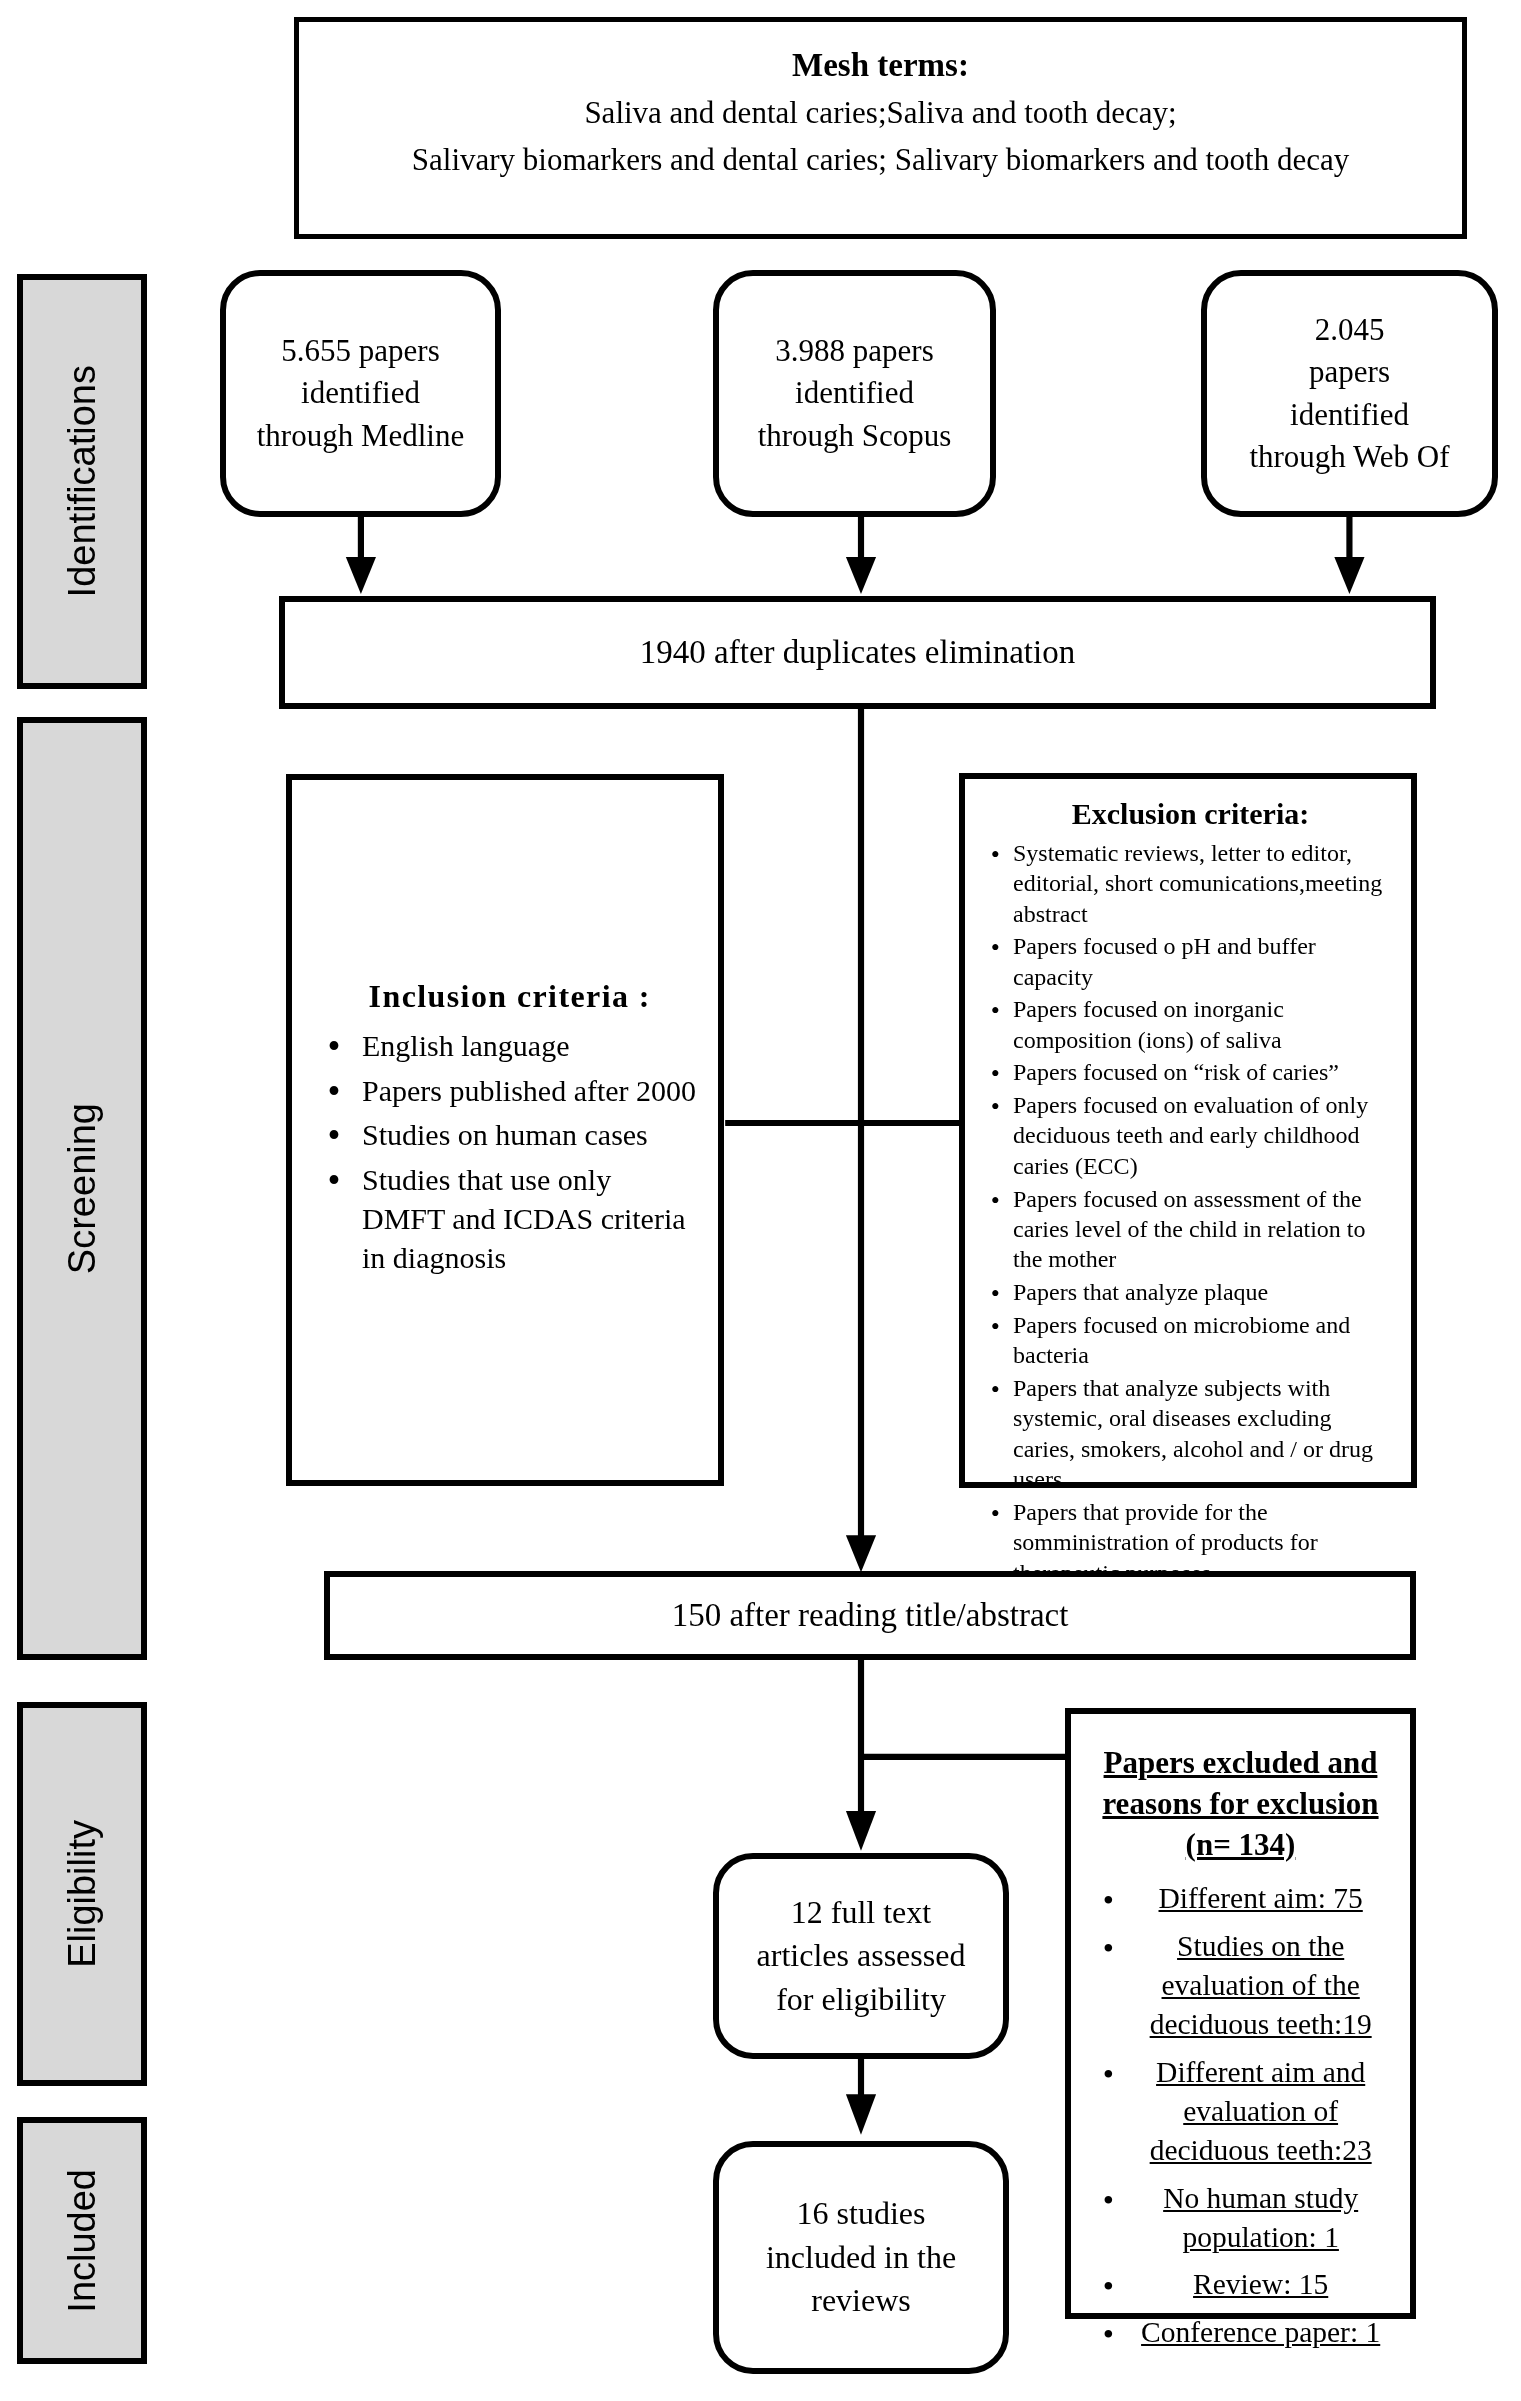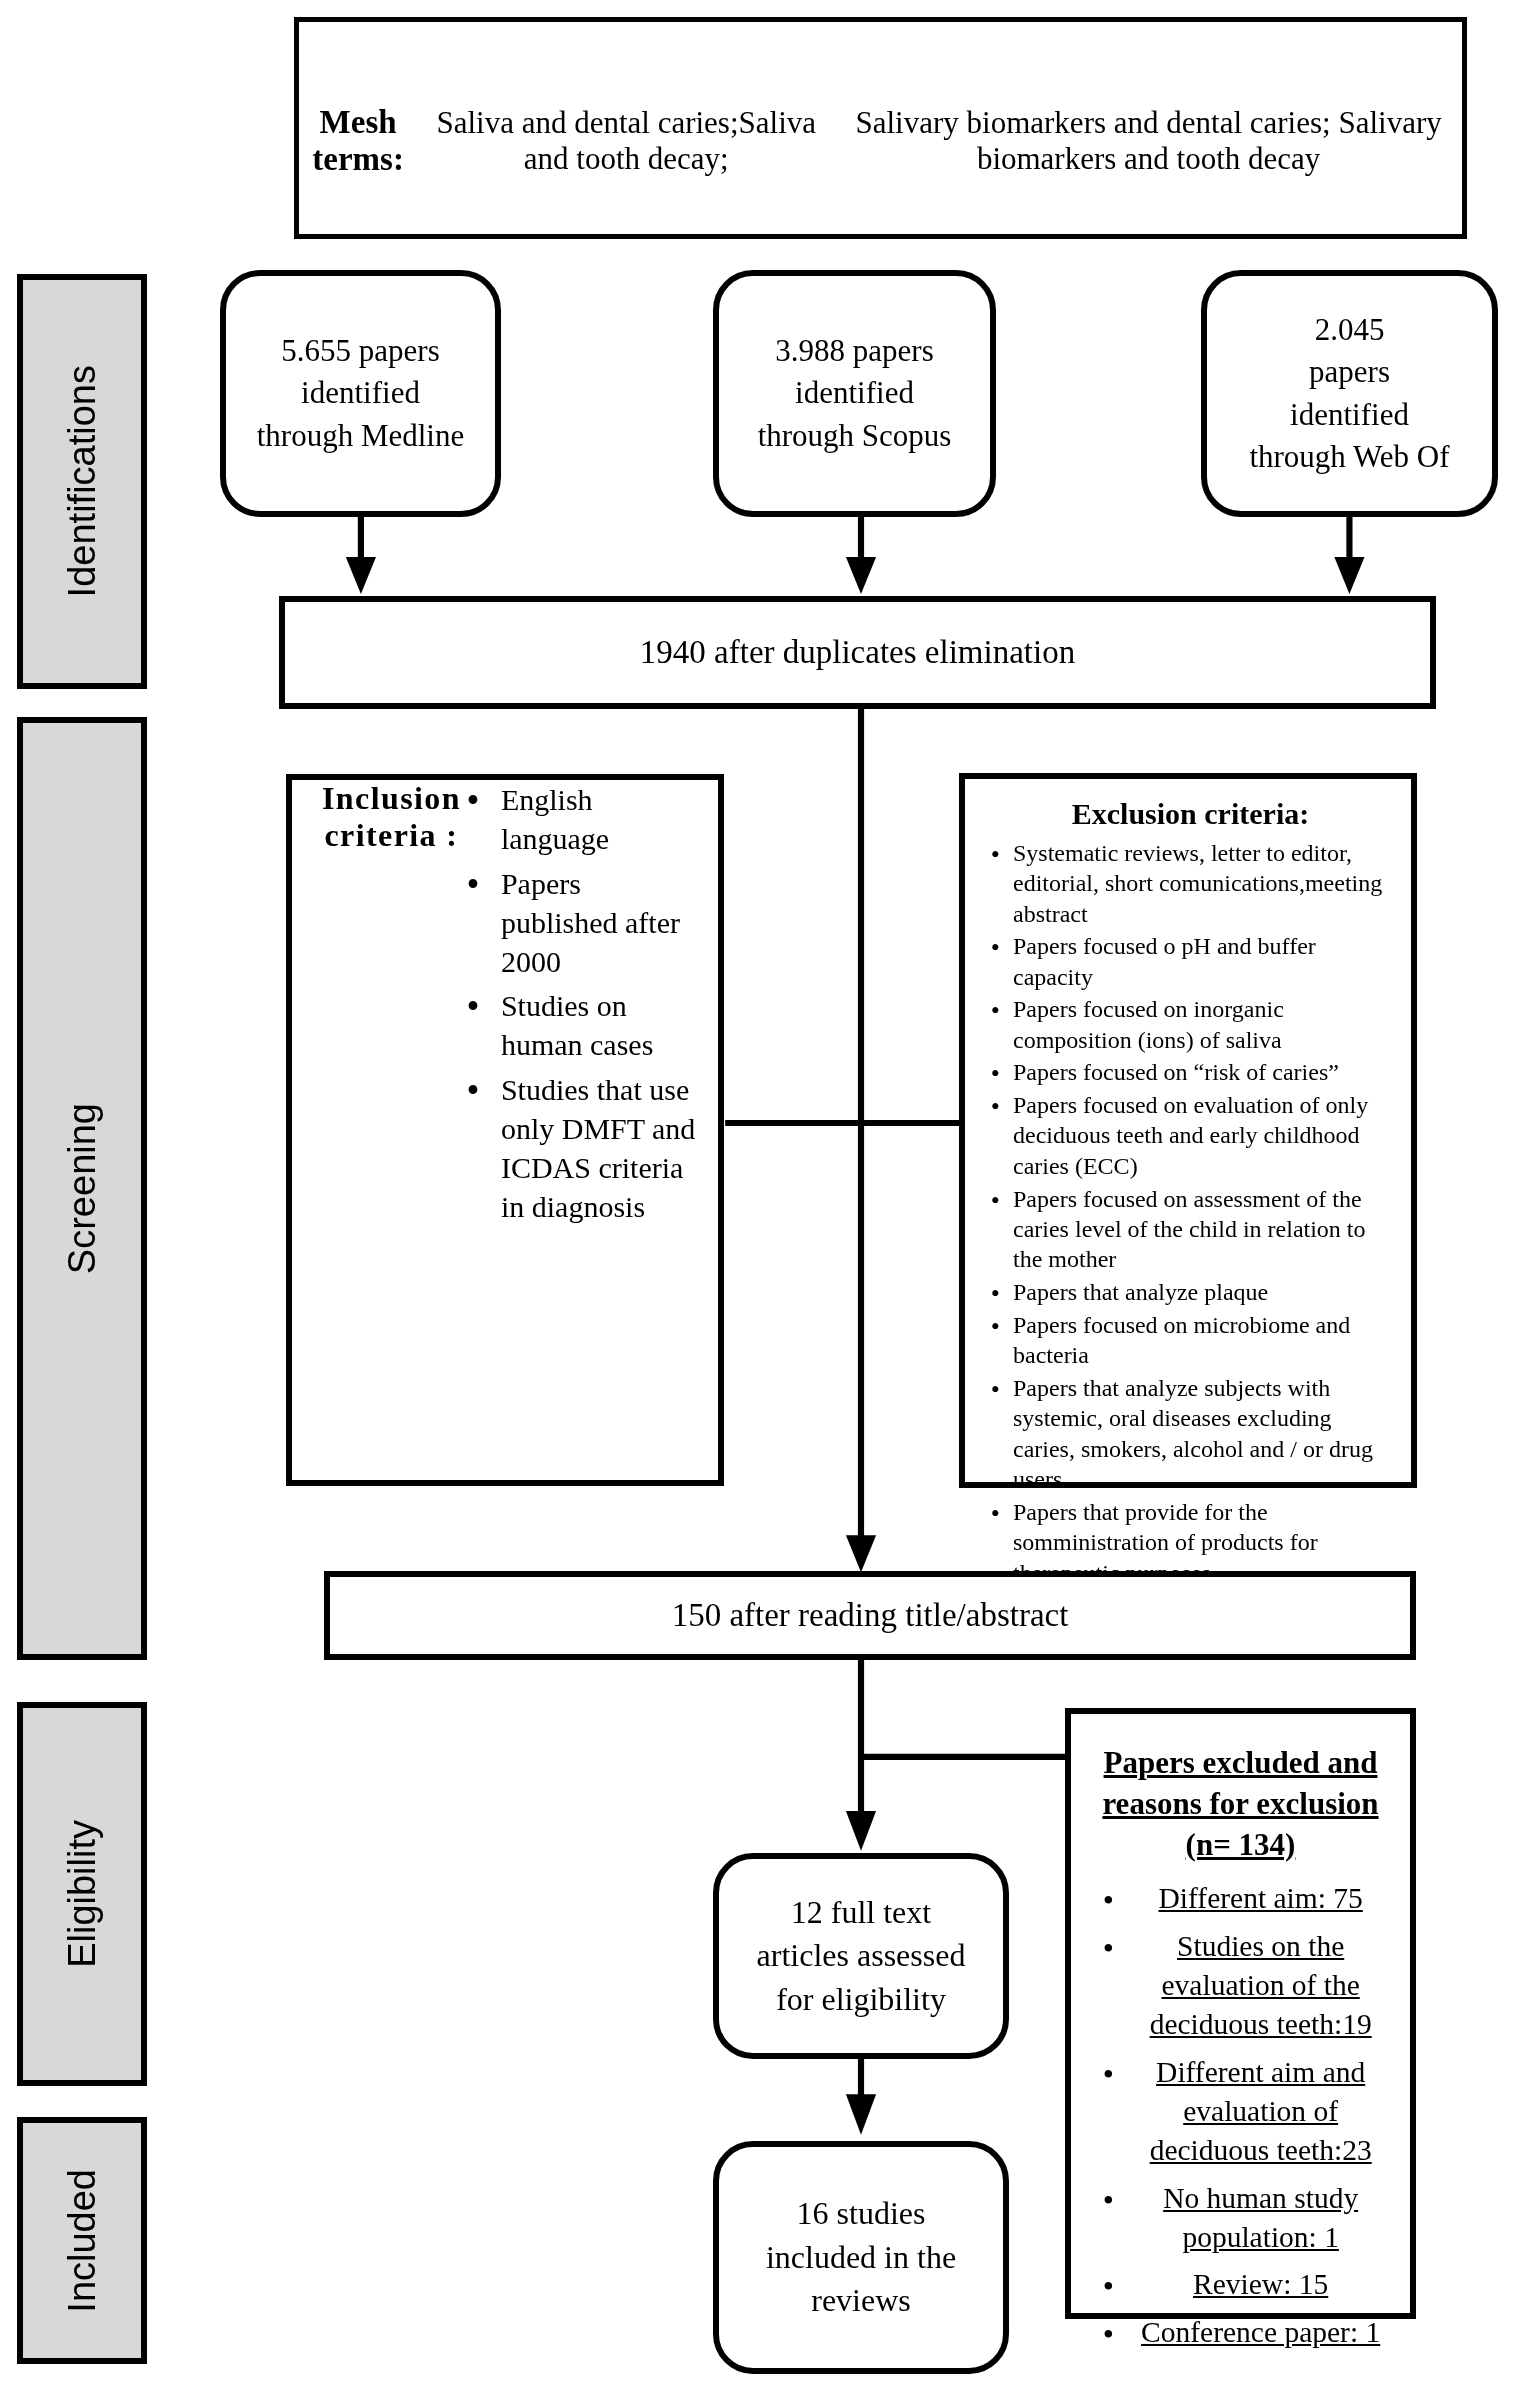--- a/index.html
+++ b/index.html
@@ -11,29 +11,29 @@
     position:absolute; background:#fff; border:6.2px solid #000;
     box-sizing:border-box; color:#000;
   }
   .rbox {
     border-radius:40px; display:flex; align-items:center; justify-content:center;
     text-align:center; font-size:31px; line-height:1.36;
   }
   .bar { display:flex; align-items:center; justify-content:center; font-size:33px; }
   .preline { white-space:pre-line; }
 
-  .mesh { display:flex; flex-direction:row; align-items:center;
+  .mesh { display:flex; flex-direction:column; align-items:center;
     text-align:center; padding-top:25px; gap:11px; border-width:5.5px; }
   .mesh-title { font-weight:bold; font-size:33px; }
   .mesh-line { font-size:31px; }
 
   ul { list-style:none; margin:0; padding:0; }
   li { position:relative; }
 
-  .inclusion { display:flex; justify-content:center; padding:0 20.6px 0 30px; }
+  .inclusion { display:flex; flex-direction:column; justify-content:center; padding:0 20.6px 0 30px; }
   .inc-title { text-align:center; font-weight:bold; font-size:32px; letter-spacing:1.4px; margin-bottom:11px; }
   .inc-list { font-size:30px; line-height:1.3; }
   .inc-list li { padding-left:40px; margin-bottom:5.5px; }
   .inc-list li::before { content:"•"; position:absolute; left:5.5px; top:-2.7px; font-size:37px; }
 
   .exclusion { padding:18px 18px 5.5px 23px; }
   .exc-title { text-align:center; font-weight:bold; font-size:30px; margin-bottom:6.9px; }
   .exc-list { font-size:24px; line-height:1.27; }
   .exc-list li { padding-left:25px; margin-bottom:2.1px; }
   .exc-list li::before { content:"•"; position:absolute; left:2.7px; top:0; font-size:26px; }

